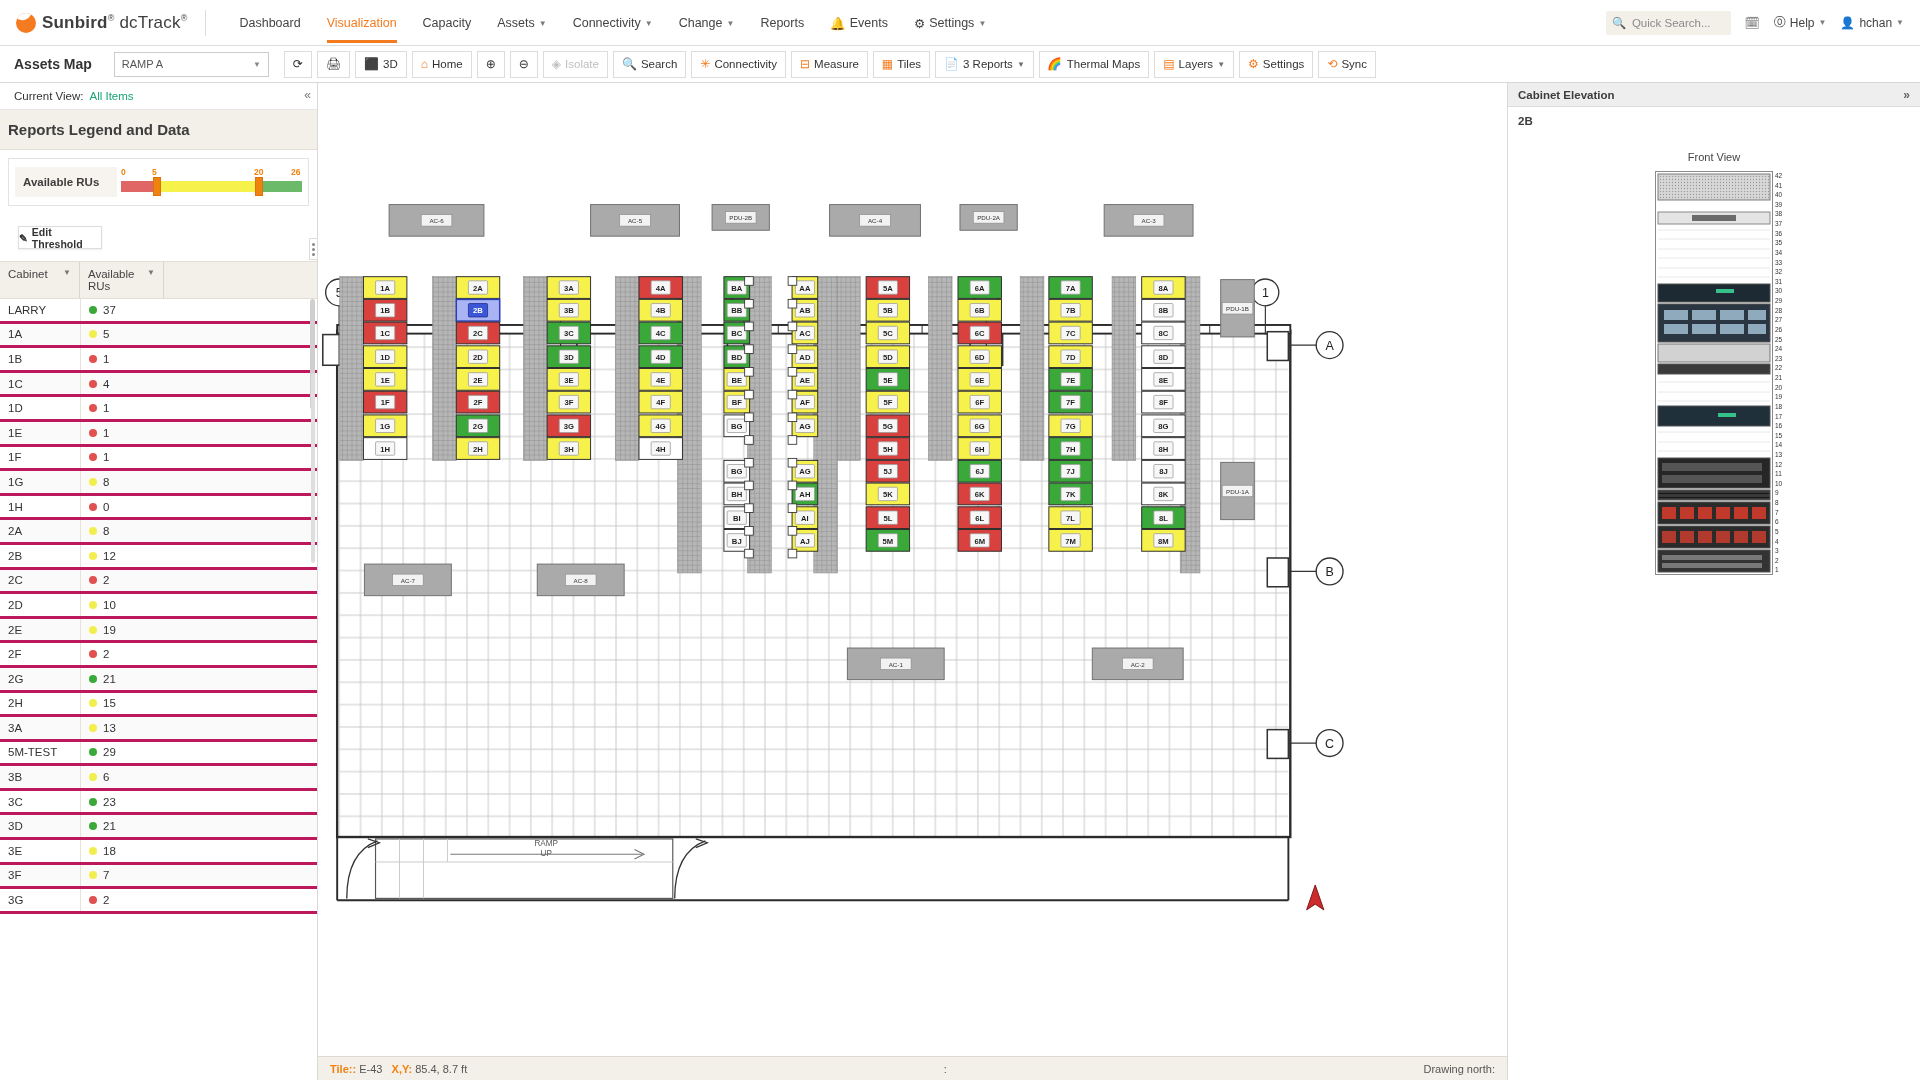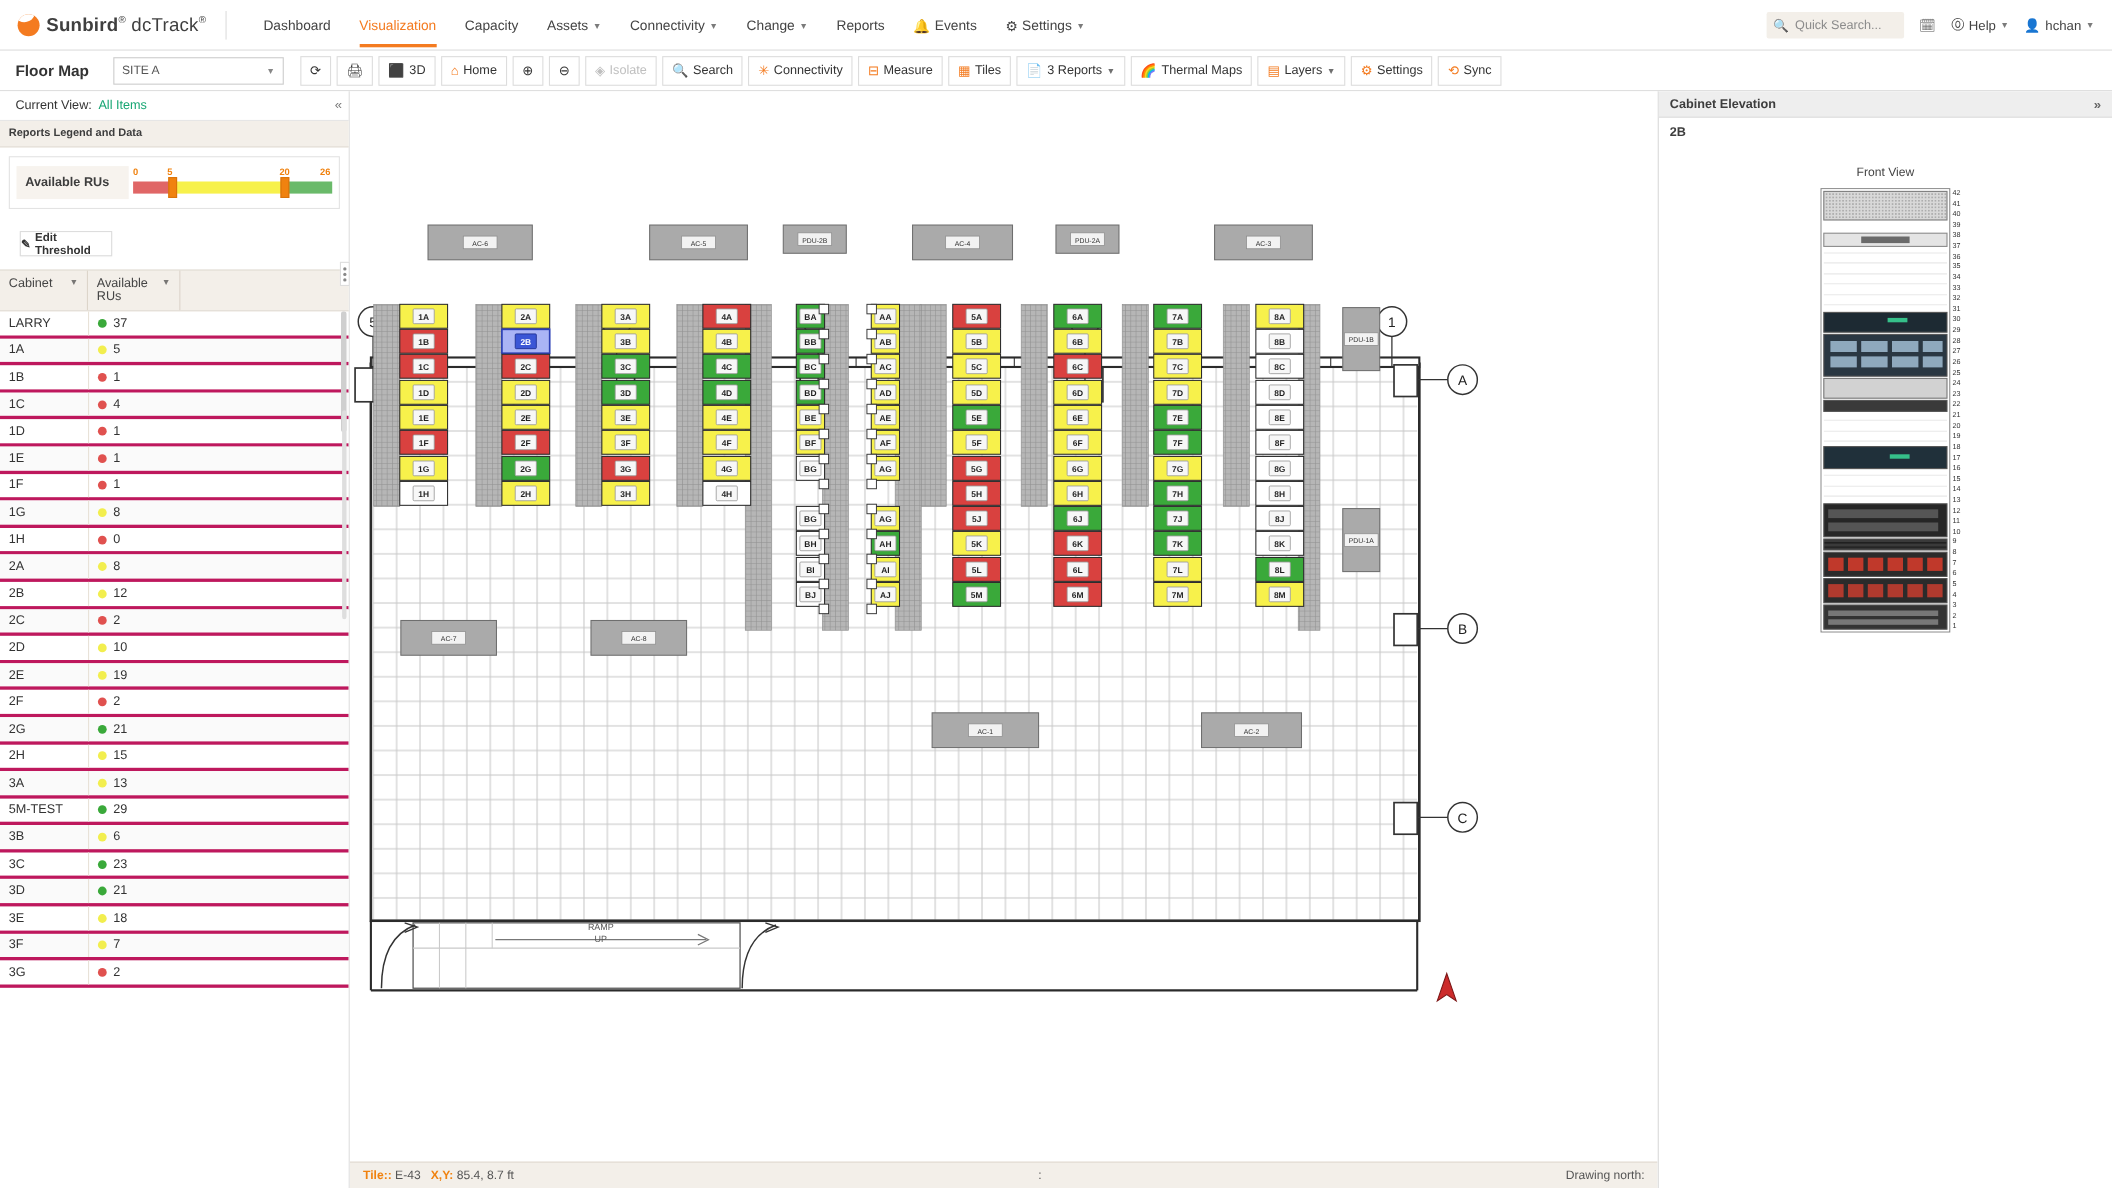--- a/index.html
+++ b/index.html
@@ -105,22 +105,22 @@
   }
   .curview {
     height: 27px; display: flex; align-items: center; gap: 6px;
     padding: 0 14px; font-size: 11.5px; border-bottom: 1px solid #e6e6e6;
   }
   .curview .val { color: #17a673; }
   .collapse-btn {
     position: absolute; right: 6px; top: 5px; font-size: 12px; color: #777; cursor: pointer;
   }
   .panel-hd {
-    background: #f3efe9; height: 24px; display: flex; align-items: center;
-    padding: 0 8px; font-size: 10px; font-weight: 700; color: #3d3d3d;
+    background: #f3efe9; height: 40px; display: flex; align-items: center;
+    padding: 0 8px; font-size: 15px; font-weight: 700; color: #3d3d3d;
     border-bottom: 1px solid #e2ddd5;
   }
   .legend-box { margin: 8px; border: 1px solid #e3e3e3; padding: 8px 6px; }
   .legend-row { display: flex; align-items: center; }
   .legend-label {
     background: #f7f3ee; font-size: 11.5px; font-weight: 700; color: #3d3d3d;
     padding: 9px 8px; width: 102px;
   }
   .slider-wrap { position: relative; flex: 1; height: 30px; margin-left: 4px; }
   .sl-track { position: absolute; top: 14px; left: 0; right: 0; height: 11px; display: flex; }
@@ -267,23 +267,23 @@
     </div>
     <div class="nav-right-item">
       <span>👤</span>
       <span>hchan</span>
       <span class="caret">▼</span>
     </div>
   </div>
 </div>
 
 <div id="toolbar">
-  <div class="title">Floor Map</div>
+  <div class="title">Assets Map</div>
   <div class="site-select">
-    <span>SITE A</span>
+    <span>RAMP A</span>
     <span class="caret">▼</span>
   </div>
   <div class="tb-group">
     <div class="tbtn">
         <span class="g">⟳</span>
       </div>
     <div class="tbtn">
         <span class="g">🖨</span>
       </div>
     <div class="tbtn">

